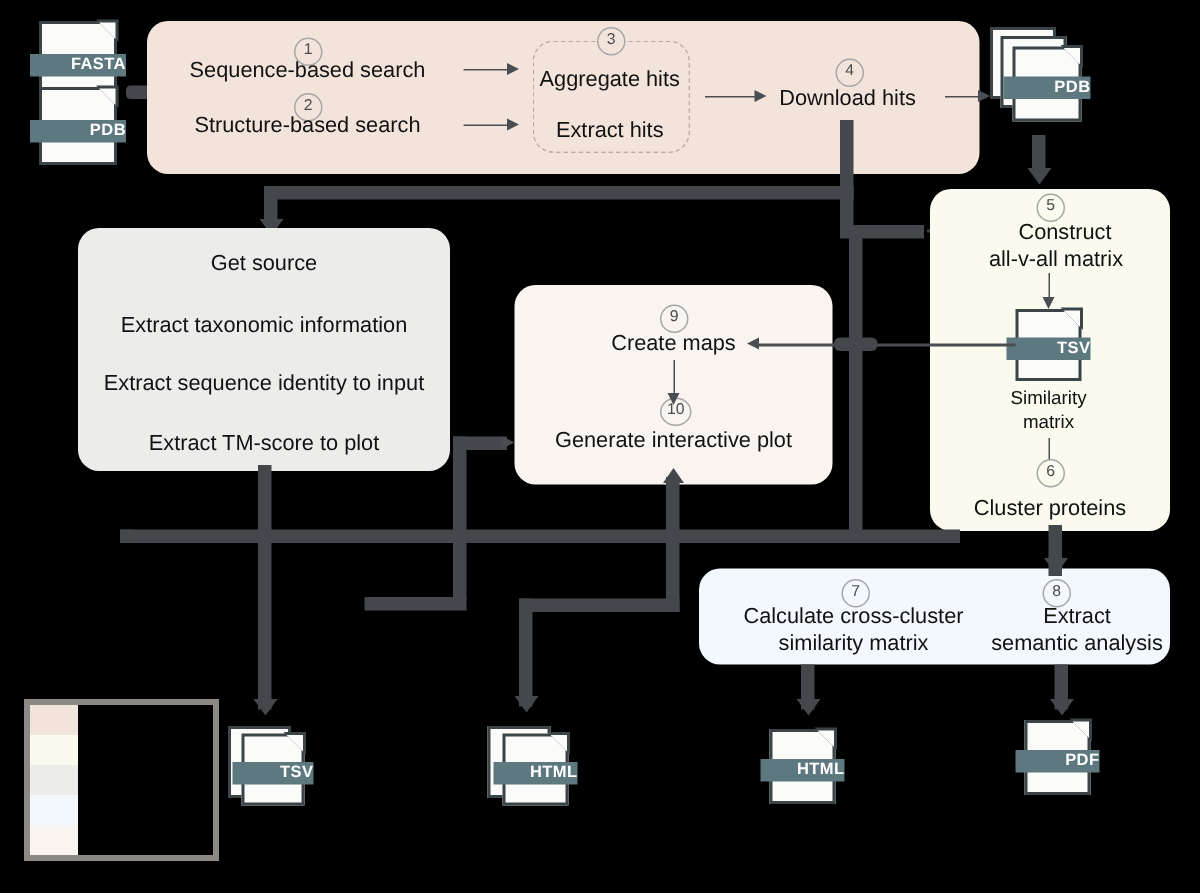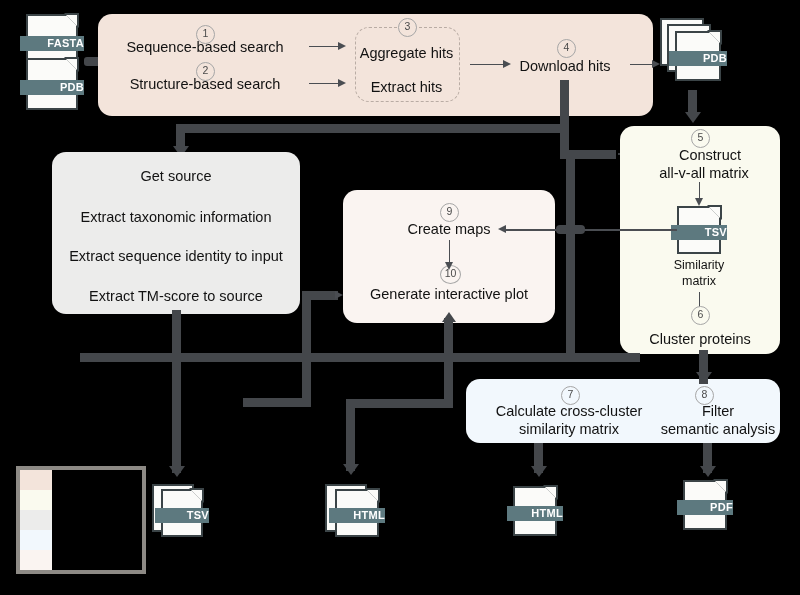--- a/index.html
+++ b/index.html
@@ -116,21 +116,21 @@
 
   <div class="seg" style="left:560px;top:124px;width:9px;height:34px;"></div>
   <div class="seg" style="left:560px;top:150px;width:56px;height:9px;"></div>
   <div class="dot" style="left:618px;top:153px;width:26px;"></div>
   <div class="tar-r" style="left:642px;top:150px;"></div>
 
   <div class="panel" style="left:52px;top:152px;width:248px;height:162px;background:#ececeb;"></div>
   <div class="lbl" style="left:52px;top:167px;width:248px;">Get source</div>
   <div class="lbl" style="left:52px;top:247px;width:248px;">Extract sequence identity to input</div>
   <div class="lbl" style="left:52px;top:208px;width:248px;">Extract taxonomic information</div>
-  <div class="lbl" style="left:52px;top:287px;width:248px;">Extract TM-score to source</div>
+  <div class="lbl" style="left:52px;top:287px;width:248px;">Extract TM-score to plot</div>
 
   <div class="panel" style="left:343px;top:190px;width:212px;height:133px;background:#faf4f1;"></div>
   <div class="stepnum" style="left:440px;top:203px;">9</div>
   <div class="lbl" style="left:343px;top:220px;width:212px;">Create maps</div>
   <div class="stepnum" style="left:440px;top:265px;width:19px;">10</div>
   <div class="lbl" style="left:343px;top:285px;width:212px;">Generate interactive plot</div>
 
   <div class="thin" style="left:448.5px;top:240px;width:1.8px;height:27px;"></div>
   <div class="tar-d" style="left:444.8px;top:262px;"></div>
 
@@ -183,21 +183,21 @@
   <div class="seg" style="left:444px;top:353px;width:9px;height:55px;"></div>
   <div class="seg" style="left:346px;top:399px;width:107px;height:9px;"></div>
   <div class="seg" style="left:346px;top:399px;width:9px;height:72px;"></div>
   <div class="ar-d" style="left:342.5px;top:464px;"></div>
 
   <div class="panel" style="left:466px;top:379px;width:314px;height:64px;background:#f2f8fd;"></div>
   <div class="stepnum" style="left:561px;top:386px;">7</div>
   <div class="lbl" style="left:478px;top:402px;width:182px;">Calculate cross-cluster</div>
   <div class="lbl" style="left:478px;top:420px;width:182px;">similarity matrix</div>
   <div class="stepnum" style="left:695px;top:386px;">8</div>
-  <div class="lbl" style="left:660px;top:402px;width:116px;">Filter</div>
+  <div class="lbl" style="left:660px;top:402px;width:116px;">Extract</div>
   <div class="lbl" style="left:655px;top:420px;width:126px;">semantic analysis</div>
 
   <div class="seg" style="left:699px;top:350px;width:9px;height:34px;"></div>
   <div class="ar-d" style="left:695.5px;top:372px;"></div>
 
   <div class="seg" style="left:534px;top:443px;width:9px;height:30px;"></div>
   <div class="ar-d" style="left:530.5px;top:466px;"></div>
   <div class="seg" style="left:703px;top:443px;width:9px;height:30px;"></div>
   <div class="ar-d" style="left:699.5px;top:466px;"></div>
 

